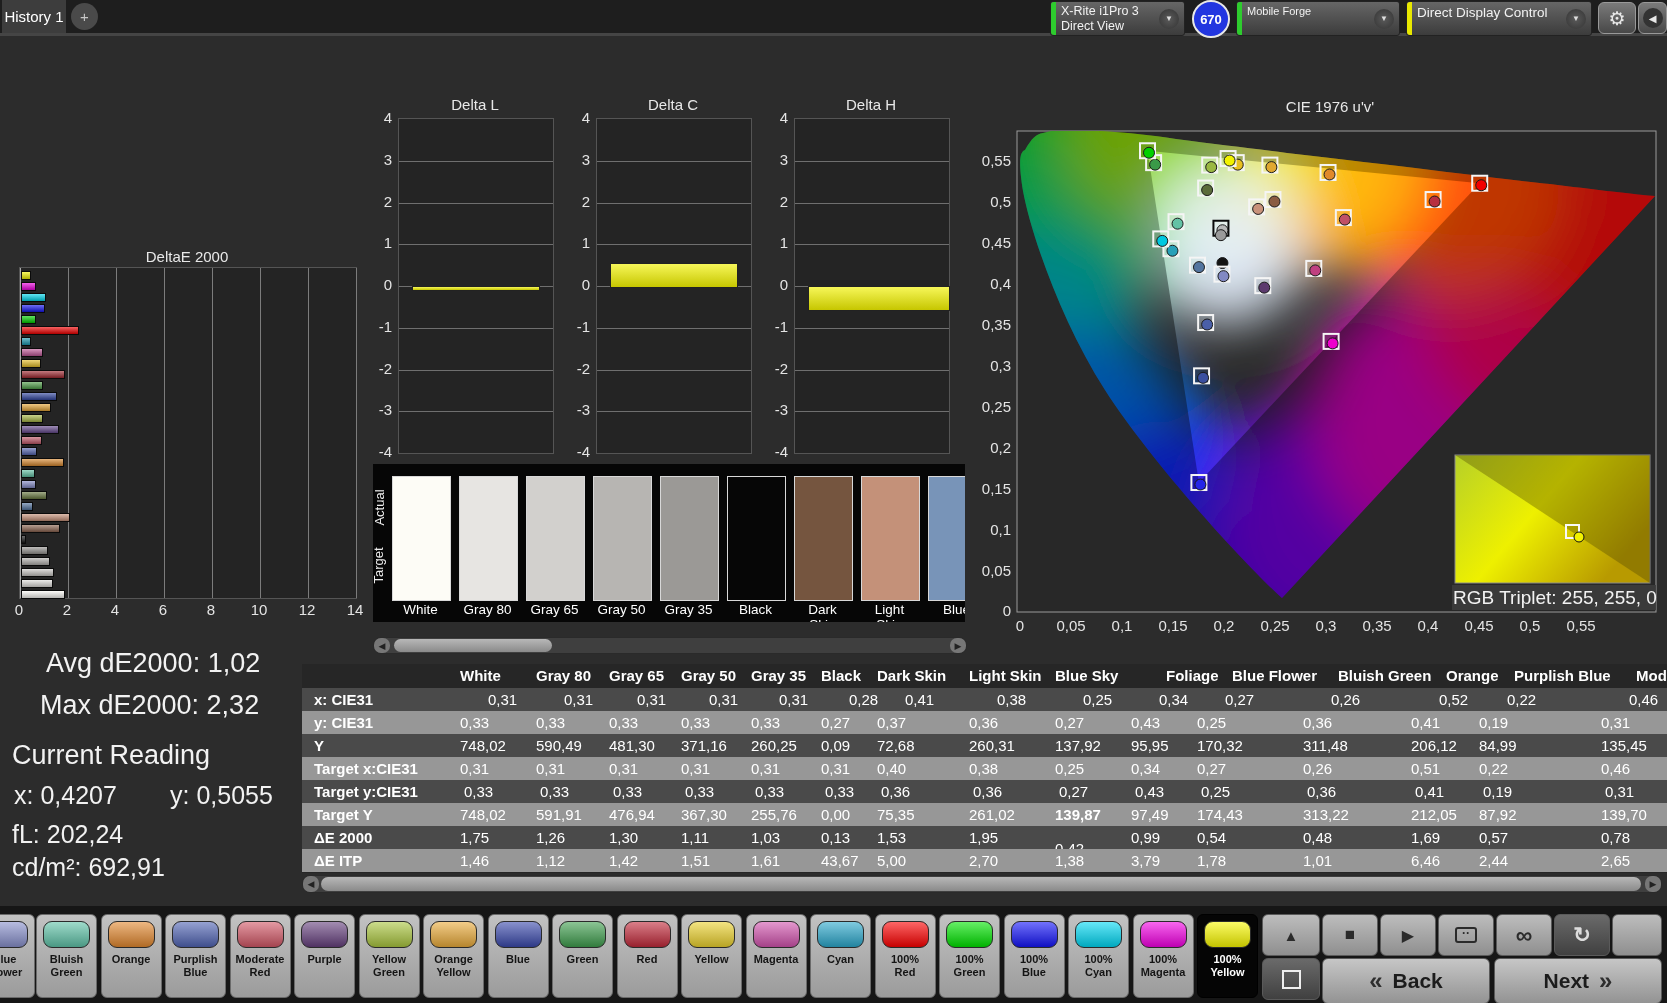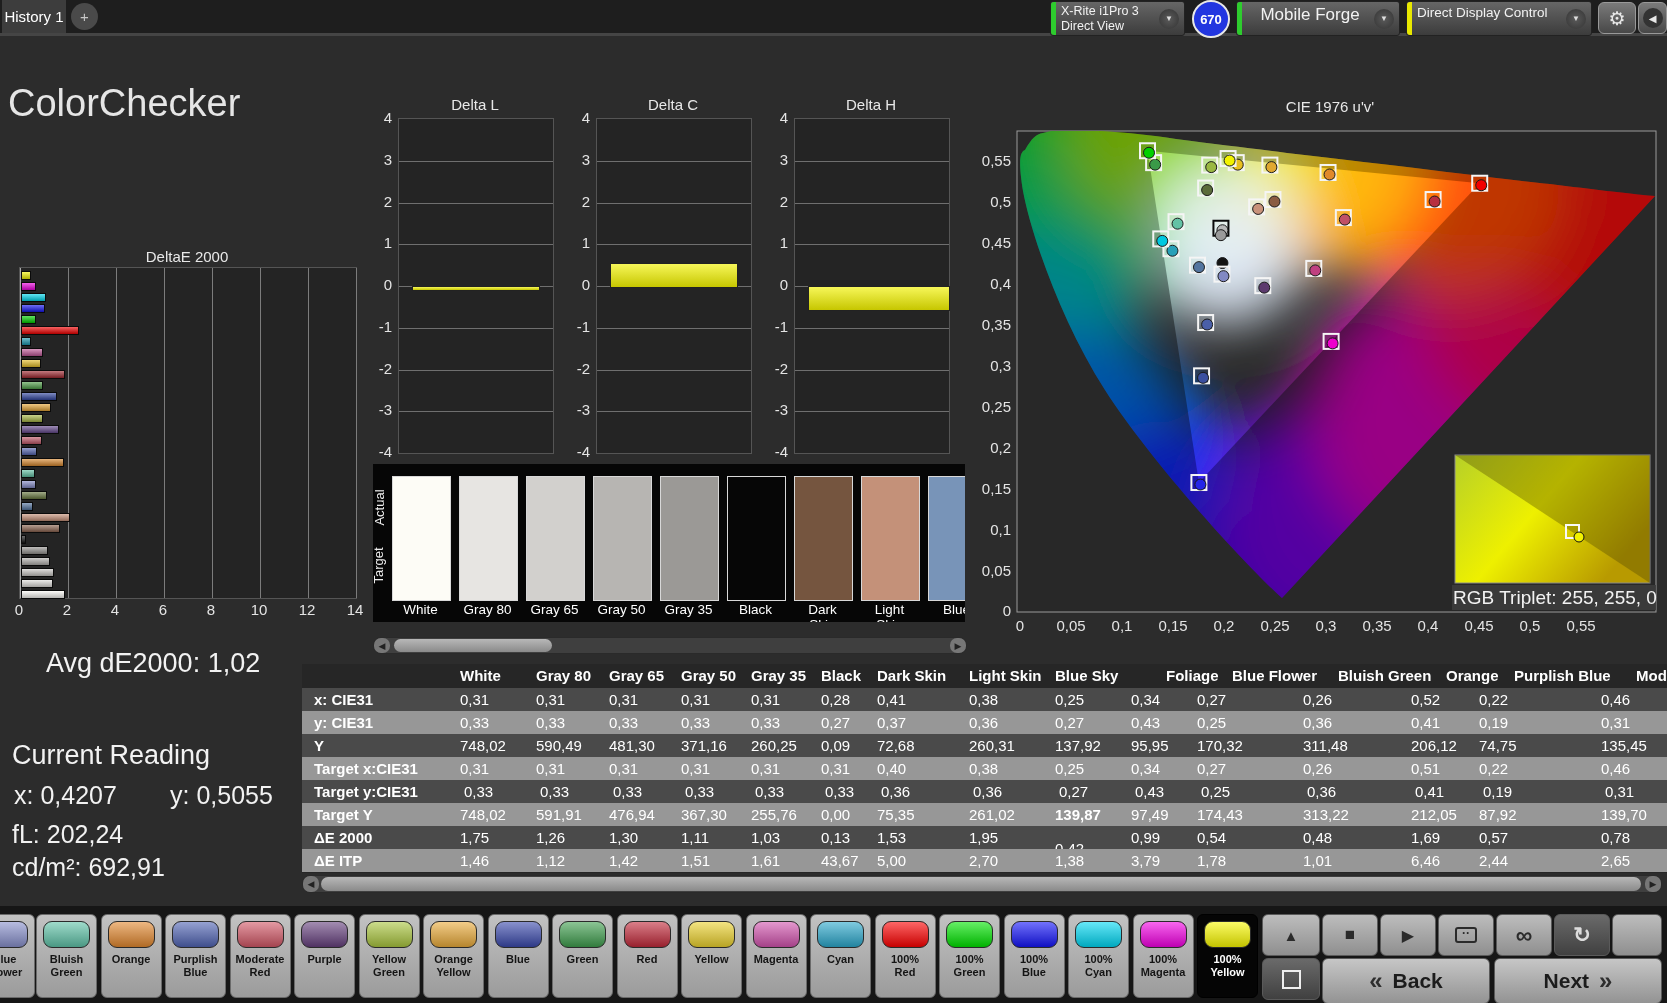--- a/index.html
+++ b/index.html
@@ -83,40 +83,39 @@
     <div class="stripe" style="background:#2ecc2e;"></div>
     <div class="txt" style="font-size:12.5px;line-height:15px;">
       <span>X-Rite i1Pro 3</span>
       <span>Direct View</span>
     </div>
     <div class="chev">▼</div>
   </div>
   <div class="abs badge" style="left:1192px;top:0px;width:34px;height:34px;">670</div>
   <div class="abs dd" style="left:1236px;top:1px;width:162px;height:33px;">
     <div class="stripe" style="background:#2ecc2e;"></div>
-    <div class="txt" style="font-size:17px;justify-content:flex-start;padding-top:3px;text-align:center;">
+    <div class="txt" style="font-size:11px;justify-content:flex-start;padding-top:3px;">
       <span>Mobile Forge</span>
     </div>
     <div class="chev">▼</div>
   </div>
   <div class="abs dd" style="left:1406px;top:1px;width:184px;height:33px;">
     <div class="stripe" style="background:#e8e800;"></div>
     <div class="txt" style="font-size:13.5px;justify-content:flex-start;padding-top:3px;">
       <span>Direct Display Control</span>
     </div>
     <div class="chev">▼</div>
   </div>
   <div class="abs sqbtn" style="left:1598px;top:2px;width:36px;height:30px;font-size:19px;">
       <span>⚙</span>
     </div>
   <div class="abs sqbtn" style="left:1638px;top:2px;width:27px;height:30px;">
     <span style="width:20px;height:20px;border-radius:50%;background:#333;display:flex;align-items:center;justify-content:center;font-size:10px;">◀</span>
   </div>
 
-  <div id="title" class="abs">ColorChecker</div>
 
   <div class="abs charttitle" style="left:19px;top:248px;width:336px;">DeltaE 2000</div>
   <div class="abs plot" style="left:19px;top:267px;width:336px;height:330px;" id="deplot">
       <div class="gridv" style="left: 48px;"></div>
       <div class="gridv" style="left: 96px;"></div>
       <div class="gridv" style="left: 144px;"></div>
       <div class="gridv" style="left: 192px;"></div>
       <div class="gridv" style="left: 240px;"></div>
       <div class="gridv" style="left: 288px;"></div>
       <div class="gridv" style="left: 336px;"></div>
@@ -157,20 +156,21 @@
       <div class="abs ticklbl" style="left: 57px; top: 601px; width: 20px; text-align: center;">2</div>
       <div class="abs ticklbl" style="left: 105px; top: 601px; width: 20px; text-align: center;">4</div>
       <div class="abs ticklbl" style="left: 153px; top: 601px; width: 20px; text-align: center;">6</div>
       <div class="abs ticklbl" style="left: 201px; top: 601px; width: 20px; text-align: center;">8</div>
       <div class="abs ticklbl" style="left: 249px; top: 601px; width: 20px; text-align: center;">10</div>
       <div class="abs ticklbl" style="left: 297px; top: 601px; width: 20px; text-align: center;">12</div>
       <div class="abs ticklbl" style="left: 345px; top: 601px; width: 20px; text-align: center;">14</div>
     </div>
 
   <div class="abs meas" style="left:46px;top:648px;font-size:27px;">Avg dE2000: 1,02</div>
+  <div class="abs meas" style="left:40px;top:690px;font-size:27px;">Max dE2000: 2,32</div>
   <div class="abs meas" style="left:12px;top:740px;font-size:27px;">Current Reading</div>
   <div class="abs meas" style="left:14px;top:781px;font-size:25px;">x: 0,4207</div>
   <div class="abs meas" style="left:170px;top:781px;font-size:25px;">y: 0,5055</div>
   <div class="abs meas" style="left:12px;top:820px;font-size:25px;">fL: 202,24</div>
   <div class="abs meas" style="left:12px;top:853px;font-size:25px;">cd/m²: 692,91</div>
 
   <div id="delta-charts">
       <div class="abs charttitle" style="left: 398px; top: 96px; width: 154px;">Delta L</div>
       <div class="abs plot" style="left: 398px; top: 118px; width: 154px; height: 334px;">
         <div class="gridh" style="top: 41.75px;"></div>
@@ -432,21 +432,21 @@
         <div class="tcell" style="width: 86px; padding-left: 0px; box-sizing: border-box; font-weight: bold;">Light Skin</div>
         <div class="tcell" style="width: 76px; padding-left: 0px; box-sizing: border-box; font-weight: bold;">Blue Sky</div>
         <div class="tcell" style="width: 66px; padding-left: 0px; box-sizing: border-box; font-weight: bold; margin-left: 35px;">Foliage</div>
         <div class="tcell" style="width: 106px; padding-left: 0px; box-sizing: border-box; font-weight: bold;">Blue Flower</div>
         <div class="tcell" style="width: 108px; padding-left: 0px; box-sizing: border-box; font-weight: bold;">Bluish Green</div>
         <div class="tcell" style="width: 68px; padding-left: 0px; box-sizing: border-box; font-weight: bold;">Orange</div>
         <div class="tcell" style="width: 122px; padding-left: 0px; box-sizing: border-box; font-weight: bold;">Purplish Blue</div>
         <div class="tcell" style="width: 80px; padding-left: 0px; box-sizing: border-box; font-weight: bold;">Moderate Red</div>
       </div>
       <div class="trow" style="top: 24px; background: rgb(74, 74, 74);">
-        <div class="tcell" style="width: 158px; padding-left: 12px; box-sizing: border-box; font-weight: bold;">x: CIE31</div>
+        <div class="tcell" style="width: 186px; padding-left: 12px; box-sizing: border-box; font-weight: bold;">x: CIE31</div>
         <div class="tcell" style="width: 76px; padding-left: 0px; box-sizing: border-box; font-weight: normal;">0,31</div>
         <div class="tcell" style="width: 73px; padding-left: 0px; box-sizing: border-box; font-weight: normal;">0,31</div>
         <div class="tcell" style="width: 72px; padding-left: 0px; box-sizing: border-box; font-weight: normal;">0,31</div>
         <div class="tcell" style="width: 70px; padding-left: 0px; box-sizing: border-box; font-weight: normal;">0,31</div>
         <div class="tcell" style="width: 70px; padding-left: 0px; box-sizing: border-box; font-weight: normal;">0,31</div>
         <div class="tcell" style="width: 56px; padding-left: 0px; box-sizing: border-box; font-weight: normal;">0,28</div>
         <div class="tcell" style="width: 92px; padding-left: 0px; box-sizing: border-box; font-weight: normal;">0,41</div>
         <div class="tcell" style="width: 86px; padding-left: 0px; box-sizing: border-box; font-weight: normal;">0,38</div>
         <div class="tcell" style="width: 76px; padding-left: 0px; box-sizing: border-box; font-weight: normal;">0,25</div>
         <div class="tcell" style="width: 66px; padding-left: 0px; box-sizing: border-box; font-weight: normal;">0,34</div>
@@ -482,21 +482,21 @@
         <div class="tcell" style="width: 70px; padding-left: 0px; box-sizing: border-box; font-weight: normal;">371,16</div>
         <div class="tcell" style="width: 70px; padding-left: 0px; box-sizing: border-box; font-weight: normal;">260,25</div>
         <div class="tcell" style="width: 56px; padding-left: 0px; box-sizing: border-box; font-weight: normal;">0,09</div>
         <div class="tcell" style="width: 92px; padding-left: 0px; box-sizing: border-box; font-weight: normal;">72,68</div>
         <div class="tcell" style="width: 86px; padding-left: 0px; box-sizing: border-box; font-weight: normal;">260,31</div>
         <div class="tcell" style="width: 76px; padding-left: 0px; box-sizing: border-box; font-weight: normal;">137,92</div>
         <div class="tcell" style="width: 66px; padding-left: 0px; box-sizing: border-box; font-weight: normal;">95,95</div>
         <div class="tcell" style="width: 106px; padding-left: 0px; box-sizing: border-box; font-weight: normal;">170,32</div>
         <div class="tcell" style="width: 108px; padding-left: 0px; box-sizing: border-box; font-weight: normal;">311,48</div>
         <div class="tcell" style="width: 68px; padding-left: 0px; box-sizing: border-box; font-weight: normal;">206,12</div>
-        <div class="tcell" style="width: 122px; padding-left: 0px; box-sizing: border-box; font-weight: normal;">74,75</div>
+        <div class="tcell" style="width: 122px; padding-left: 0px; box-sizing: border-box; font-weight: normal;">84,99</div>
         <div class="tcell" style="width: 80px; padding-left: 0px; box-sizing: border-box; font-weight: normal;">135,45</div>
       </div>
       <div class="trow" style="top: 93px; background: rgb(151, 151, 151);">
         <div class="tcell" style="width: 158px; padding-left: 12px; box-sizing: border-box; font-weight: bold;">Target x:CIE31</div>
         <div class="tcell" style="width: 76px; padding-left: 0px; box-sizing: border-box; font-weight: normal;">0,31</div>
         <div class="tcell" style="width: 73px; padding-left: 0px; box-sizing: border-box; font-weight: normal;">0,31</div>
         <div class="tcell" style="width: 72px; padding-left: 0px; box-sizing: border-box; font-weight: normal;">0,31</div>
         <div class="tcell" style="width: 70px; padding-left: 0px; box-sizing: border-box; font-weight: normal;">0,31</div>
         <div class="tcell" style="width: 70px; padding-left: 0px; box-sizing: border-box; font-weight: normal;">0,31</div>
         <div class="tcell" style="width: 56px; padding-left: 0px; box-sizing: border-box; font-weight: normal;">0,31</div>

